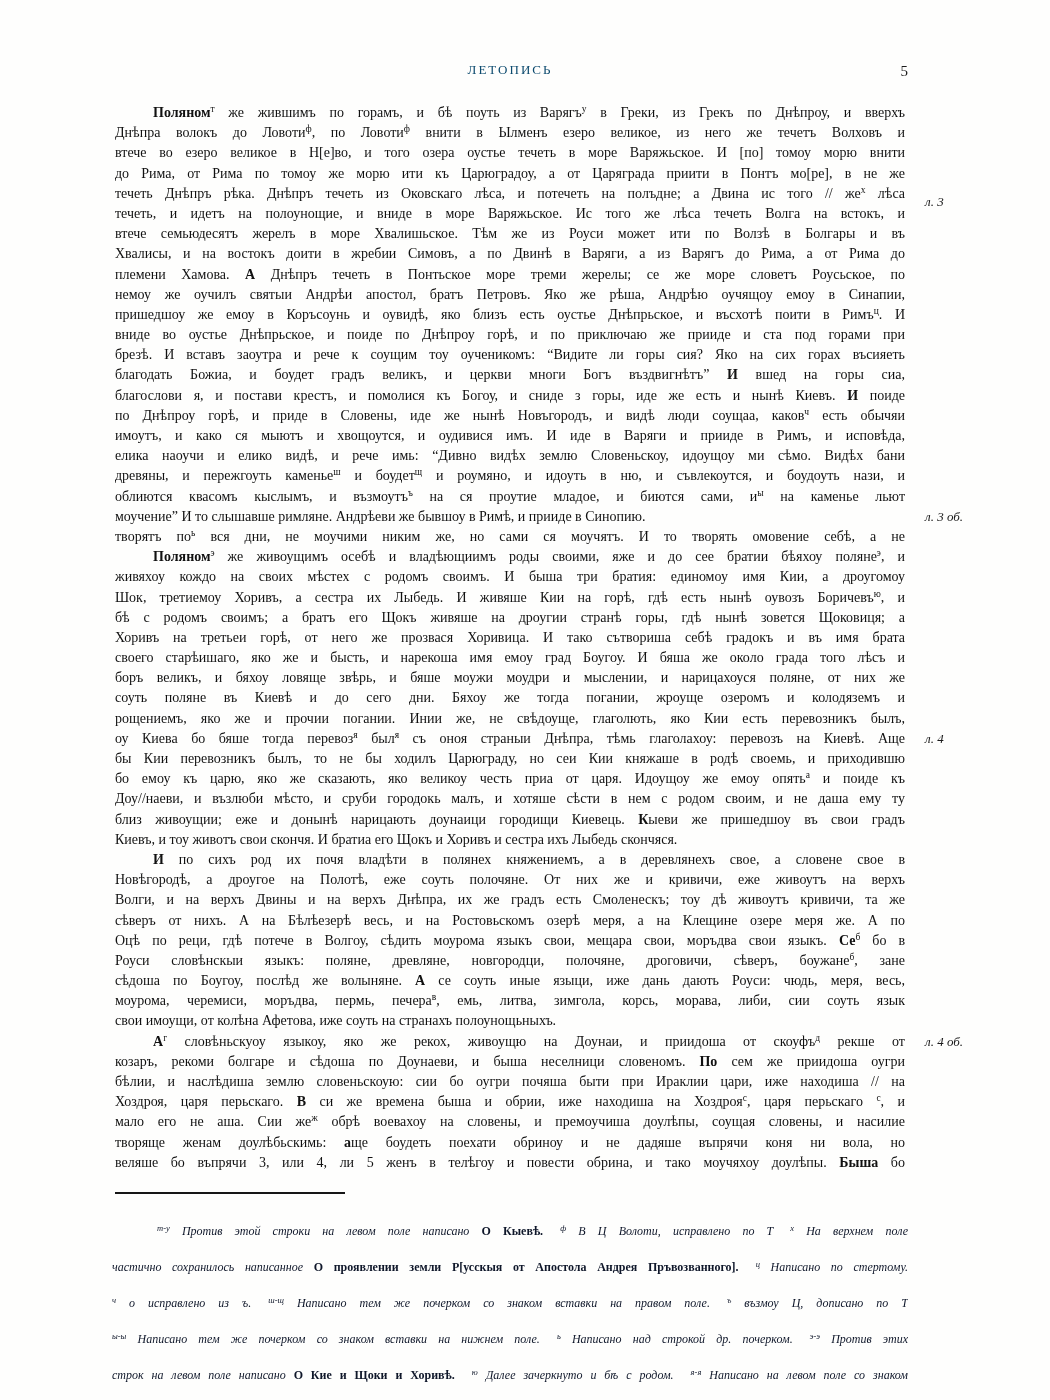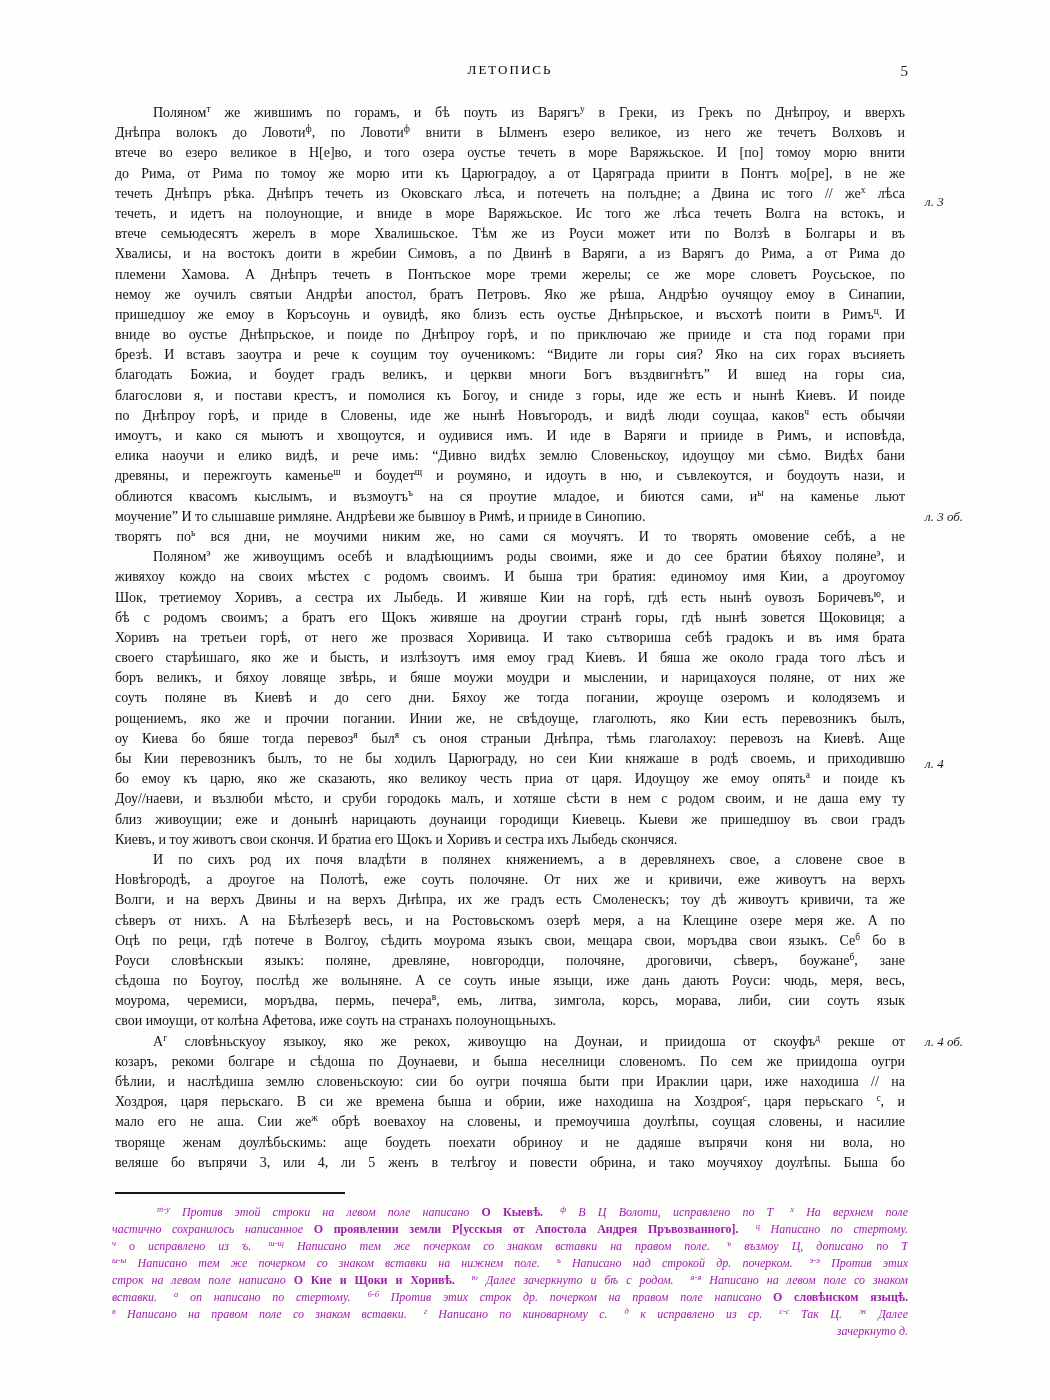--- a/index.html
+++ b/index.html
@@ -1,37 +1,37 @@
 <!DOCTYPE html>
 <html><head>
 <meta charset="utf-8">
 <style>
   html,body{margin:0;padding:0;background:#ffffff;}
   #page{position:relative;width:1050px;height:1400px;background:#fefefd;
         font-family:"Liberation Serif","DejaVu Serif",serif;color:#111;overflow:hidden;}
   
   #running-head{position:absolute;top:62px;left:115px;width:790px;text-align:center;
-        font-size:13px;letter-spacing:2px;color:#000000;}
+        font-size:13px;letter-spacing:2px;color:#0c4a6e;}
   #page-number{position:absolute;top:63px;left:878px;width:30px;text-align:right;font-size:15px;color:#1a1a1a;}
   
   #text-block{position:absolute;top:103px;left:115px;width:790px;}
   .tline{height:20.2px;overflow:hidden;text-align:justify;font-size:14px;line-height:20.2px;
         white-space:normal;}
   .tline::after{content:"";display:inline-block;width:100%;}
   .tline.nj{text-align:left;}
   .tline.ind{text-indent:38px;}
-  .bold{font-weight:normal;}
+  .bold{font-weight:bold;}
   .sup{font-size:9.5px;vertical-align:5px;line-height:0;}
   
   .margin-note{position:absolute;left:925px;font-size:13px;font-style:italic;white-space:nowrap;color:#1a1a1a;}
   
   #footnote-separator{position:absolute;top:1192px;left:115px;width:230px;height:2px;background:#161616;}
   
   #footnotes{position:absolute;top:1204px;left:112px;width:796px;}
-  .fline{height:17px;overflow:hidden;text-align:justify;font-size:12px;line-height:17px;font-style:italic;color:#a21caf;}
+  .fline{height:17px;overflow:hidden;text-align:justify;font-size:12px;line-height:17px;font-style:italic;color:#0f172a;margin-top:19px;}
   .fline::after{content:"";display:inline-block;width:100%;}
   .fline.nj{text-align:right;}
   .fline.ind{text-indent:45px;}
   .fline .bold{font-style:normal;font-weight:bold;}
   .fline .sup{font-size:8.5px;vertical-align:4px;}
   .gap{display:inline-block;width:17px;}
 </style>
 </head>
 <body>
 
@@ -59,21 +59,21 @@
       <div class="tline"><span>елика наоучи и елико видѣ, и рече имь: “Дивно видѣх землю Словеньскоу, идоущоу ми сѣмо. Видѣх бани</span></div>
       <div class="tline"><span>древяны, и пережгоуть каменье</span><span class="sup">ш</span><span> и боудет</span><span class="sup">щ</span><span> и роумяно, и идоуть в ню, и съвлекоутся, и боудоуть нази, и</span></div>
       <div class="tline"><span>облиются квасомъ кыслымъ, и възмоутъ</span><span class="sup">ъ</span><span> на ся проутие младое, и биются сами, и</span><span class="sup">ы</span><span> на каменье льют</span></div>
       <div class="tline nj"><span>моучение”  И то слышавше римляне. Андрѣеви же бывшоу в Римѣ, и прииде в Синопию.</span></div>
       <div class="tline"><span>творятъ по</span><span class="sup">ь</span><span> вся дни, не моучими никим же, но сами ся моучятъ. И то творять омовение себѣ, а не</span></div>
       <div class="tline ind"><span class="bold">Поляном</span><span class="sup">э</span><span> же живоущимъ осебѣ и владѣющиимъ роды своими, яже и до сее братии бѣяхоу поляне</span><span class="sup">э</span><span>, и</span></div>
       <div class="tline"><span>живяхоу кождо на своих мѣстех с родомъ своимъ. И быша три братия: единомоу имя Кии, а дроугомоу</span></div>
       <div class="tline"><span>Шок, третиемоу Хоривъ, а сестра их Лыбедь. И живяше Кии на горѣ, гдѣ есть нынѣ оувозъ Боричевъ</span><span class="sup">ю</span><span>, и</span></div>
       <div class="tline"><span>бѣ с родомъ своимъ; а братъ его Щокъ живяше на дроугии странѣ горы, гдѣ нынѣ зовется Щоковиця; а</span></div>
       <div class="tline"><span>Хоривъ на третьеи горѣ, от него же прозвася Хоривица. И тако сътвориша себѣ градокъ и въ имя брата</span></div>
-      <div class="tline"><span>своего старѣишаго, яко же и бысть, и излѣзоутъ имя емоу град Киевъ. И бяша же около града того лѣсъ и</span></div>
+      <div class="tline"><span>своего старѣишаго, яко же и бысть, и нарекоша имя емоу град Боугоу. И бяша же около града того лѣсъ и</span></div>
       <div class="tline"><span>боръ великъ, и бяхоу ловяще звѣрь, и бяше моужи моудри и мыслении, и нарицахоуся поляне, от них же</span></div>
       <div class="tline"><span>соуть поляне въ Киевѣ и до сего дни. Бяхоу же тогда погании, жроуще озеромъ и колодяземъ и</span></div>
       <div class="tline"><span>рощениемъ, яко же и прочии погании. Инии же, не свѣдоуще, глаголють, яко Кии есть перевозникъ былъ,</span></div>
       <div class="tline"><span>оу Киева бо бяше тогда перевоз</span><span class="sup">я</span><span> был</span><span class="sup">я</span><span> съ оноя страныи Днѣпра, тѣмь глаголахоу: перевозъ на Киевѣ. Аще</span></div>
       <div class="tline"><span>бы Кии перевозникъ былъ, то не бы ходилъ Царюграду, но сеи Кии княжаше в родѣ своемь, и приходившю</span></div>
       <div class="tline"><span>бо емоу къ царю, яко же сказають, яко великоу честь приа от царя. Идоущоу же емоу опять</span><span class="sup">а</span><span> и поиде къ</span></div>
       <div class="tline"><span>Доу//наеви, и възлюби мѣсто, и сруби городокь малъ, и хотяше сѣсти в нем с родом своим, и не даша ему ту</span></div>
       <div class="tline"><span>близ живоущии; еже и донынѣ нарицають доунаици городищи Киевець. </span><span class="bold">К</span><span>ыеви же пришедшоу въ свои градъ</span></div>
       <div class="tline nj"><span>Киевъ, и тоу животъ свои скончя. И братиа его Щокъ и Хоривъ и сестра ихъ Лыбедь скончяся.</span></div>
       <div class="tline ind"><span class="bold">И</span><span> по сихъ род их почя владѣти в полянех княжениемъ, а в деревлянехъ свое, а словене свое в</span></div>
@@ -99,15 +99,15 @@
       <div class="fline"><span>частично сохранилось написанное </span><span class="bold">О проявлении земли Р[усскыя от Апостола Андрея Пръвозванного].</span><span class="gap"></span><span class="sup">ц</span><span> Написано по стертому.</span></div>
       <div class="fline"><span class="sup">ч</span><span> о исправлено из ъ.</span><span class="gap"></span><span class="sup">ш-щ</span><span> Написано тем же почерком со знаком вставки на правом поле.</span><span class="gap"></span><span class="sup">ъ</span><span> възмоу Ц, дописано по Т</span></div>
       <div class="fline"><span class="sup">ы-ы</span><span> Написано тем же почерком со знаком вставки на нижнем поле.</span><span class="gap"></span><span class="sup">ь</span><span> Написано над строкой др. почерком.</span><span class="gap"></span><span class="sup">э-э</span><span> Против этих</span></div>
       <div class="fline"><span>строк на левом поле написано </span><span class="bold">О Кие и Щоки и Хоривѣ.</span><span class="gap"></span><span class="sup">ю</span><span> Далее зачеркнуто и бѣ с родом.</span><span class="gap"></span><span class="sup">я-я</span><span> Написано на левом поле со знаком</span></div>
       <div class="fline"><span>вставки.</span><span class="gap"></span><span class="sup">а</span><span> оп написано по стертому.</span><span class="gap"></span><span class="sup">б-б</span><span> Против этих строк др. почерком на правом поле написано </span><span class="bold">О словѣнском языцѣ.</span></div>
       <div class="fline"><span class="sup">в</span><span> Написано на правом поле со знаком вставки.</span><span class="gap"></span><span class="sup">г</span><span> Написано по киноварному с.</span><span class="gap"></span><span class="sup">д</span><span> к исправлено из ср.</span><span class="gap"></span><span class="sup">с-с</span><span> Так Ц.</span><span class="gap"></span><span class="sup">ж</span><span> Далее</span></div>
       <div class="fline nj"><span>зачеркнуто д.</span></div>
     </div>
 <span class="margin-note" style="top: 185.8px; margin-top: 8px;">л. 3</span>
     <span class="margin-note" style="top: 509px;">л. 3 об.</span>
-    <span class="margin-note" style="top: 731.2px; margin-top: 25px;">л. 4</span>
+    <span class="margin-note" style="top: 731.2px;">л. 4</span>
     <span class="margin-note" style="top: 1034.2px;">л. 4 об.</span>
   </div>
 
 </body></html>

